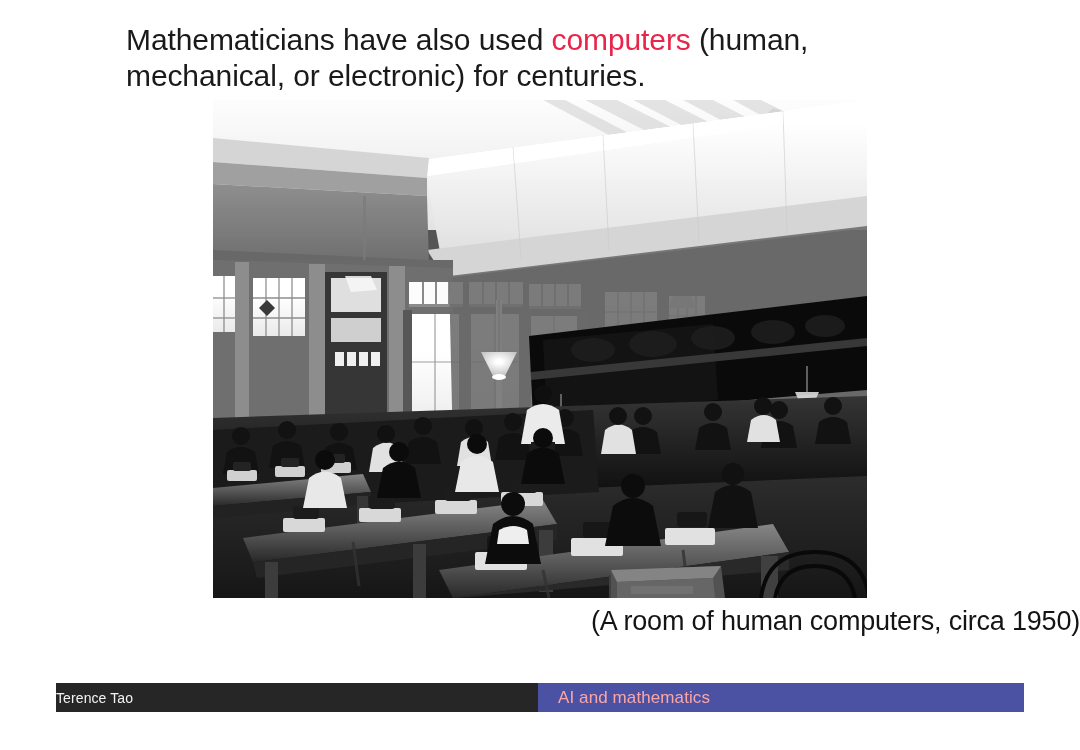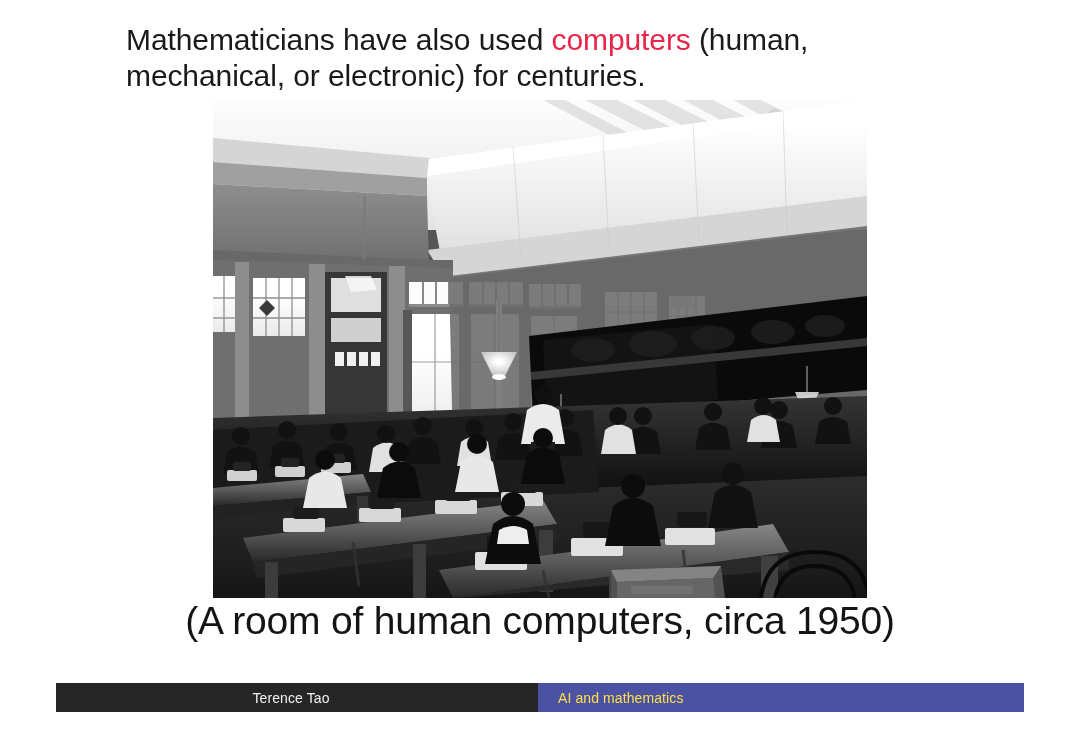--- a/index.html
+++ b/index.html
@@ -53,62 +53,62 @@
     filter: grayscale(100%) contrast(108%);
   }
   #photo svg { display: block; width: 100%; height: 100%; }
 
   
   #caption {
     position: absolute;
     left: 0;
     top: 604px;
     width: 1080px;
-    text-align: center;
-    font-size: 39px;
+    text-align: right;
+    font-size: 27px;
     line-height: 34px;
     color: #141414;
     letter-spacing: -0.2px;
   }
 
   
   #footer-bar {
     position: absolute;
     left: 56px;
     top: 683px;
     width: 968px;
     height: 29px;
     display: flex;
     align-items: stretch;
   }
   #footer-author {
     width: 482px;
     background: #262626;
     display: flex;
     align-items: center;
-    justify-content: center;
+    justify-content: flex-start;
     padding-right: 12px;
     box-sizing: border-box;
   }
   #footer-author span {
     color: #f2f2f2;
     font-size: 14px;
     letter-spacing: 0.1px;
   }
   #footer-topic {
     flex: 1;
     background: #4b52a3;
     display: flex;
     align-items: center;
     padding-left: 20px;
     box-sizing: border-box;
   }
   #footer-topic span {
-    color: #fde047;
-    font-size: 14px;
+    color: #fca5a5;
+    font-size: 17px;
     letter-spacing: 0.1px;
   }
 </style>
 </head>
 <body>
 
 <div id="slide">
 
   <div id="title-block">
     <span>Mathematicians have also used </span><span class="kw-red">computers</span><span> (human, mechanical, or electronic) for centuries.</span>

